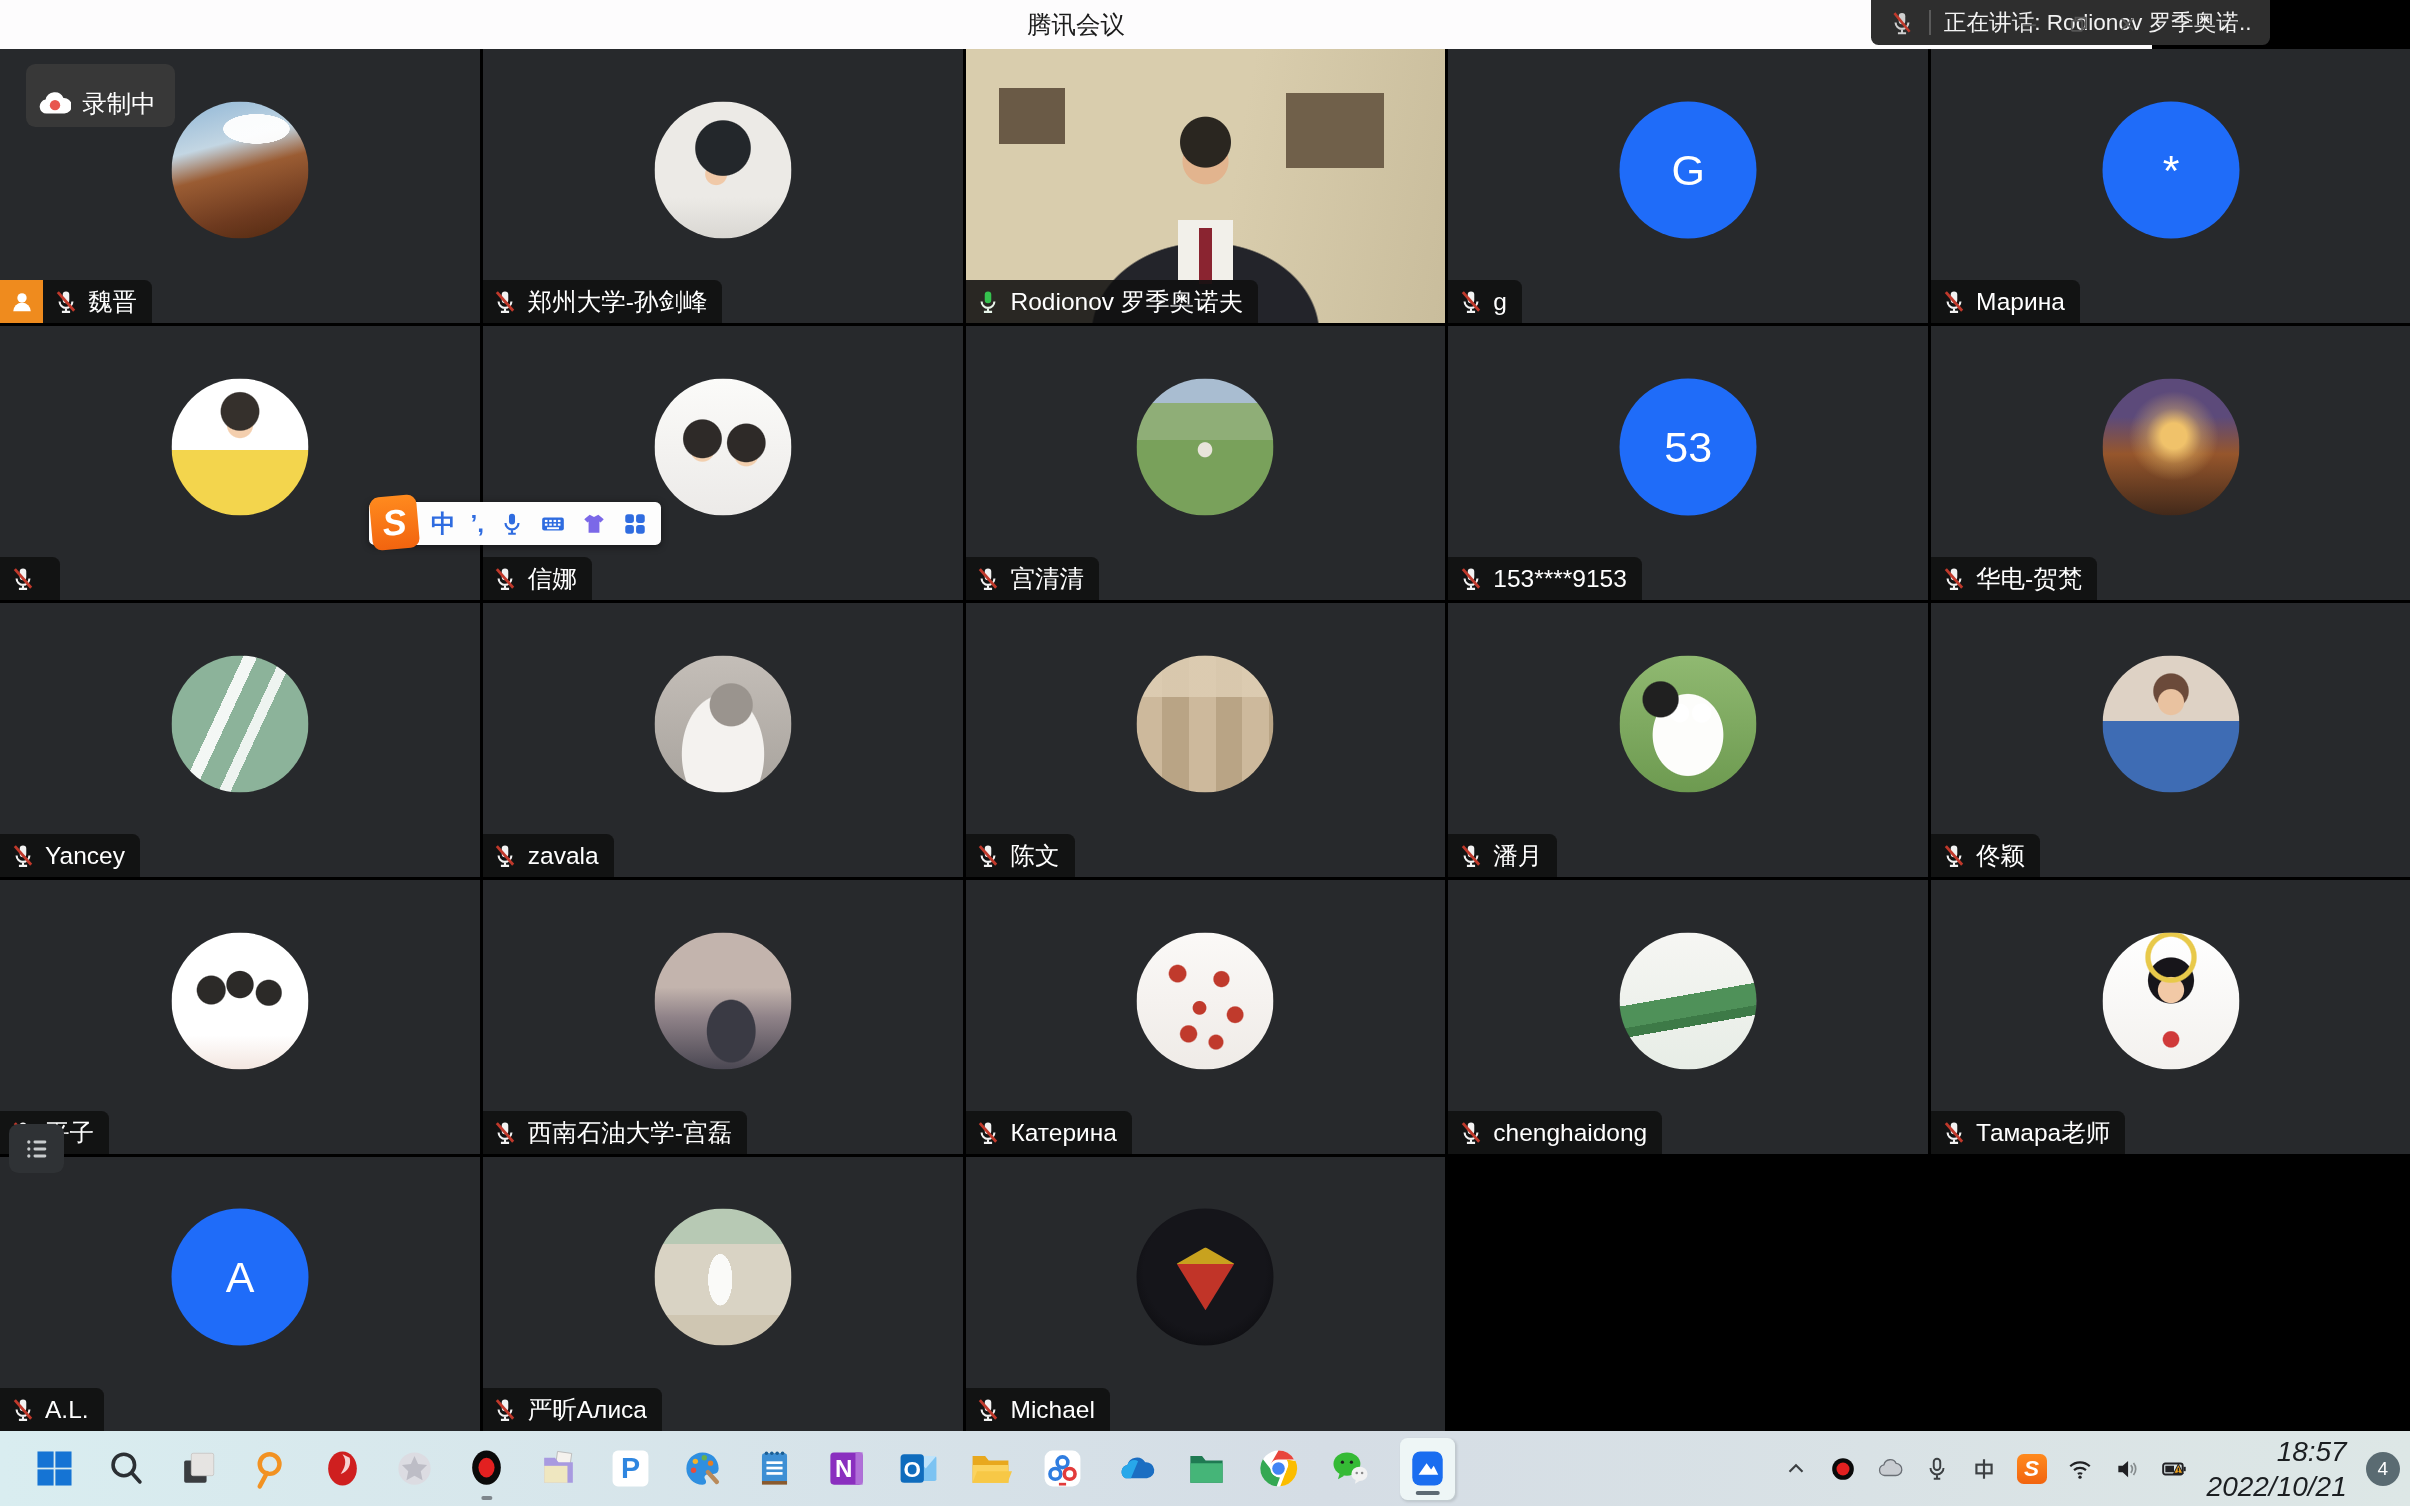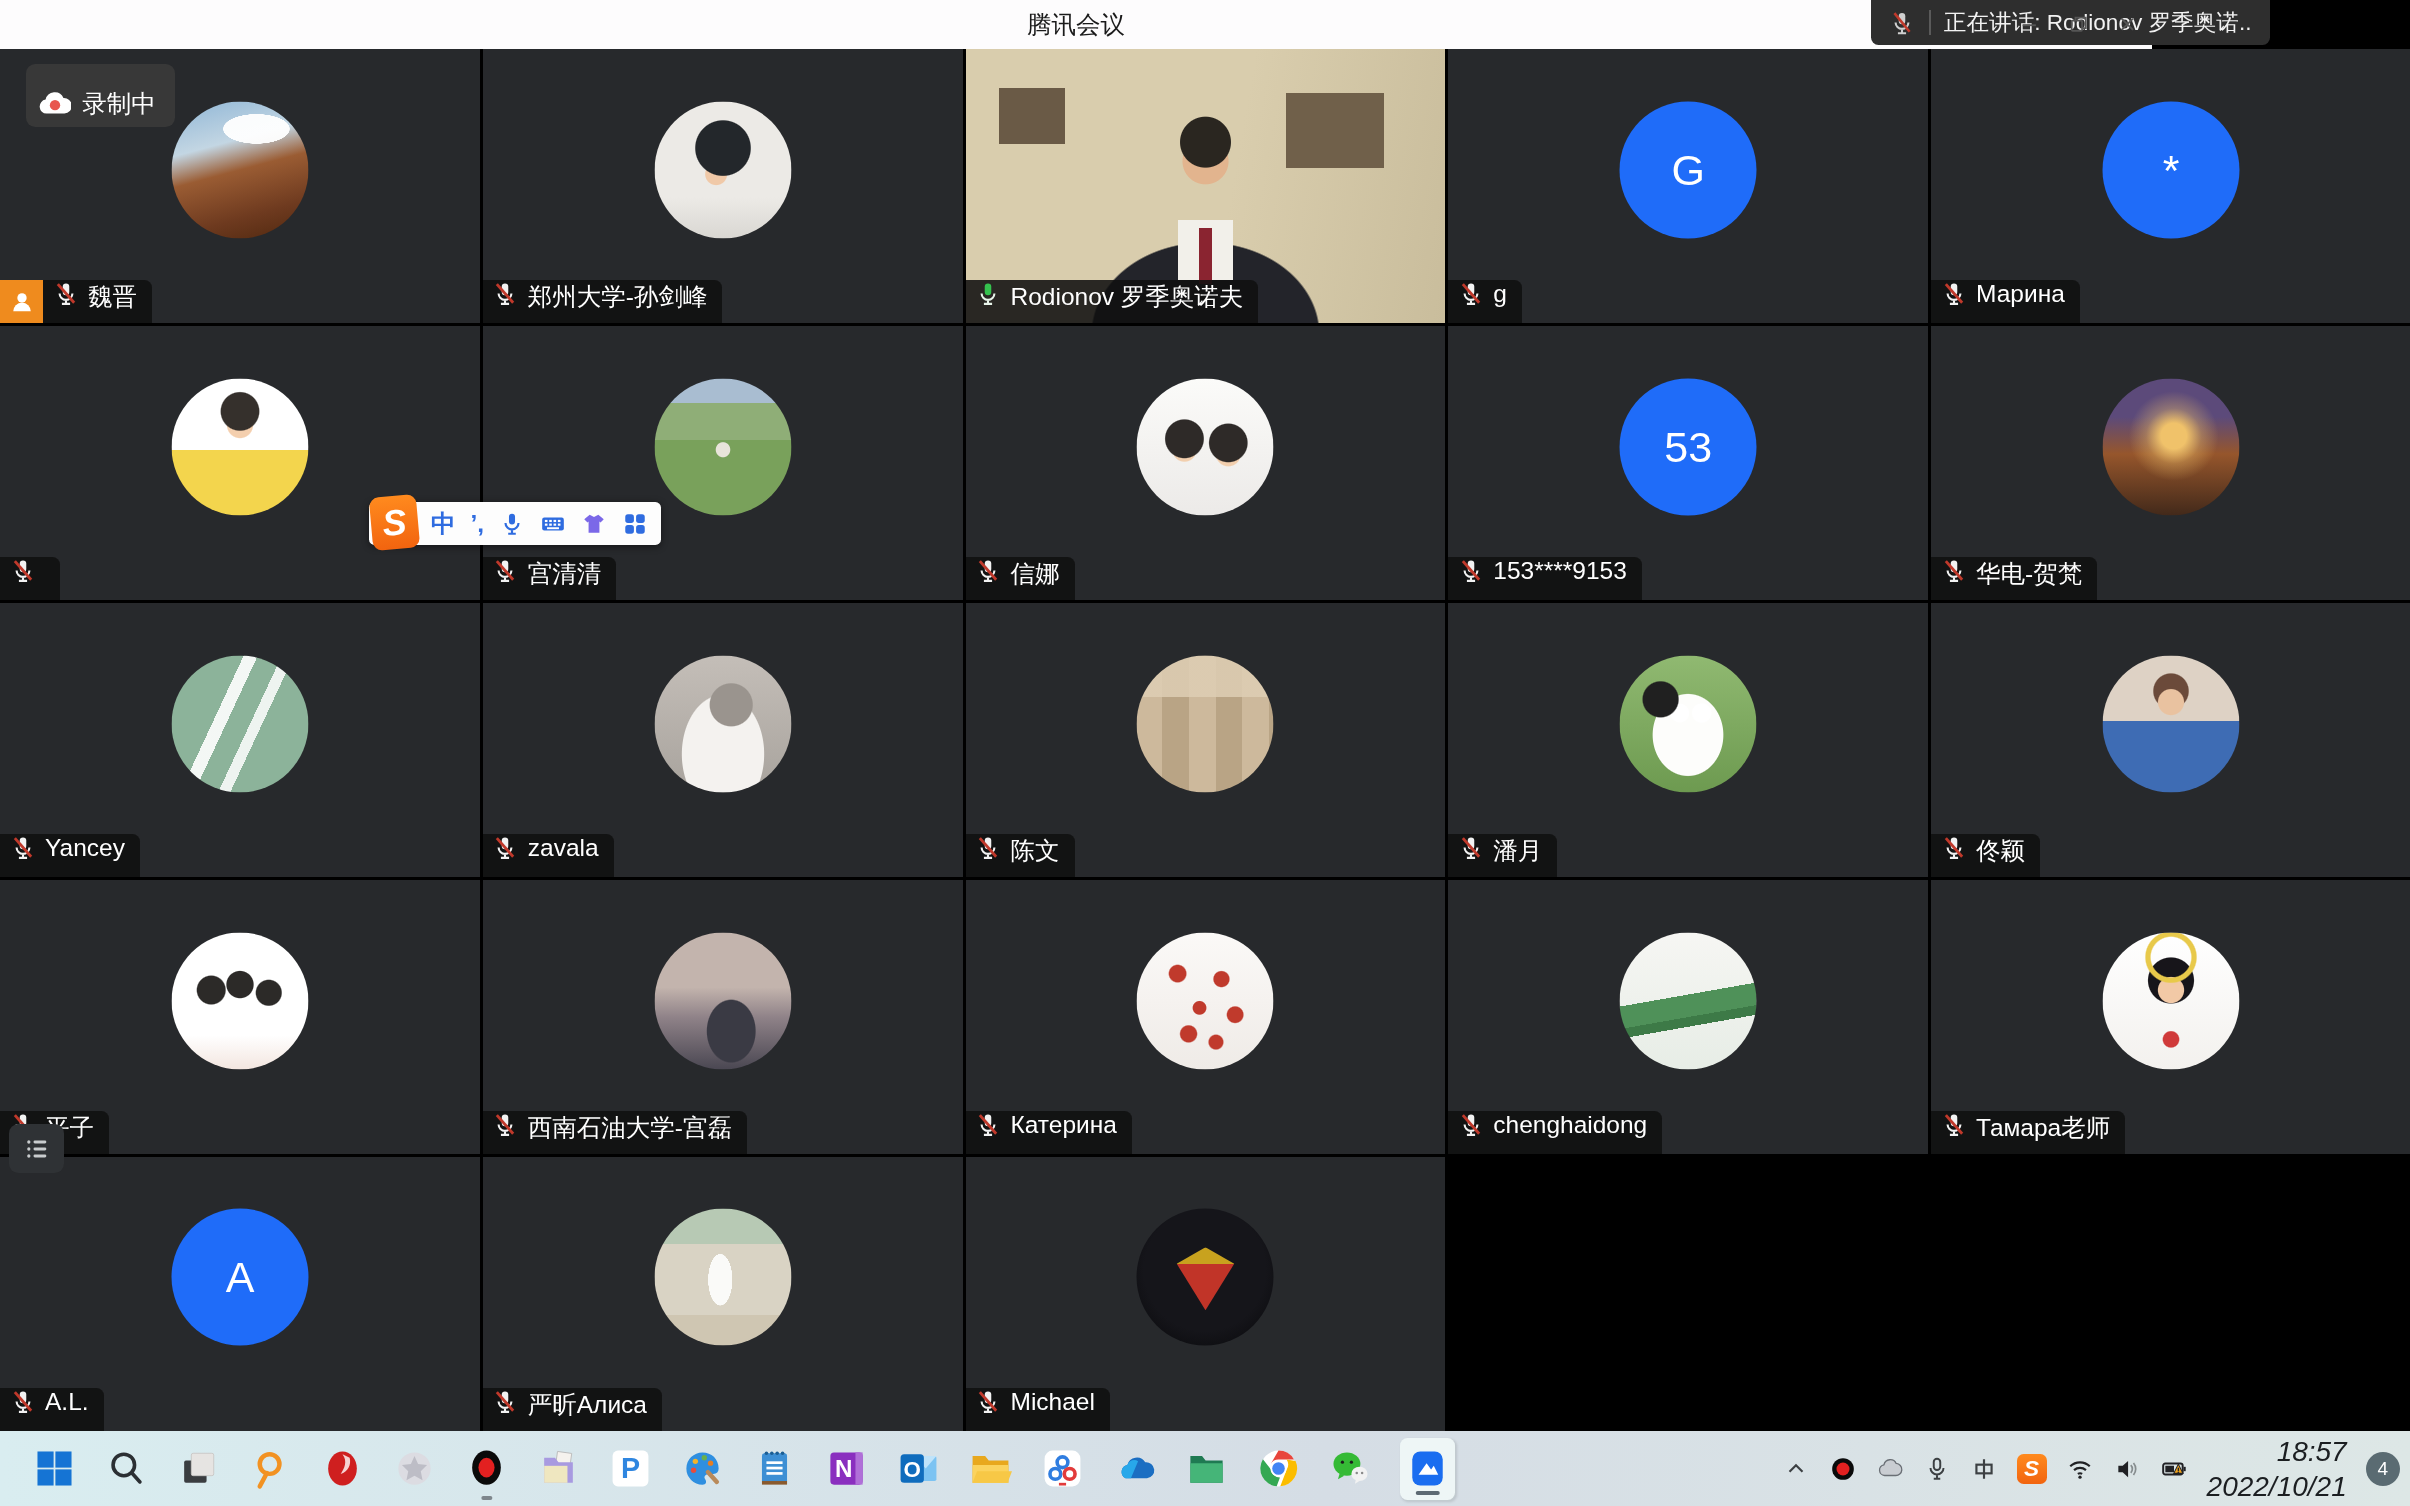--- a/index.html
+++ b/index.html
@@ -19,21 +19,21 @@
   .grid{position:absolute;left:0;top:49px;width:2411px;height:1382px;background:#000;
     display:grid;grid-template-columns:repeat(5,1fr);grid-template-rows:repeat(5,1fr);gap:2.8px;}
   .tile{position:relative;background:#27292c;overflow:hidden;}
   .tile.speaking{box-shadow:inset 0 0 0 2.8px #66bd6a;}
   .avatar{position:absolute;left:50%;top:44%;width:137px;height:137px;border-radius:50%;
     transform:translate(-50%,-50%);overflow:hidden;background-repeat:no-repeat;}
   .avatar.initial{background:#1f6cf9;color:#fff;display:flex;align-items:center;justify-content:center;
     font-size:43px;}
   .video{position:absolute;inset:0;background-repeat:no-repeat;}
   .nlabel{position:absolute;left:0;bottom:0;height:43px;background:rgba(16,16,16,.88);
-    border-radius:0 7.5px 0 0;display:flex;gap:8.5px;padding:0 15px 0 8.5px;color:#fff;font-size:24.5px;white-space:nowrap;}
+    border-radius:0 7.5px 0 0;display:flex;align-items:center;gap:8.5px;padding:0 15px 0 8.5px;color:#fff;font-size:24.5px;white-space:nowrap;}
   .nlabel .mic{width:28px;height:28px;flex:0 0 auto;}
   .nlabel.after-badge{left:43px;}
   .hostbadge{position:absolute;left:0;bottom:0;width:43px;height:43px;background:#ef8b1e;
     display:flex;align-items:center;justify-content:center;}
   .hostbadge svg{width:28px;height:28px;}
   
   .av-canyon{background:radial-gradient(ellipse 55px 24.5px at 62% 20%,rgba(255,255,255,.95) 0 60%,transparent 61%),linear-gradient(165deg,#8fb6d6 0%,#c3d6e3 32%,#9a5c33 50%,#6e3a1f 78%,#50280f 100%);}
   .av-cap{background:radial-gradient(circle at 50% 34%,#23272b 0 24%,transparent 25%),radial-gradient(circle at 45% 53%,#f0c9a8 0 10%,transparent 11%),linear-gradient(180deg,#eceae6 0 70%,#d9d7d2 100%);}
   .av-wavegirl{background:radial-gradient(circle at 50% 24%,#35302c 0 15%,transparent 16%),radial-gradient(circle at 50% 34%,#f4cfae 0 11%,transparent 12%),linear-gradient(180deg,#ffffff 0 52%,#f3d54d 52% 100%);}
   .av-kids{background:radial-gradient(circle at 35% 44%,#2e2a28 0 16%,transparent 17%),radial-gradient(circle at 67% 47%,#2e2a28 0 16%,transparent 17%),radial-gradient(circle at 35% 52%,#f2cfae 0 10%,transparent 11%),radial-gradient(circle at 67% 55%,#f2cfae 0 10%,transparent 11%),linear-gradient(180deg,#fbfbf9,#eceae8);}
@@ -213,41 +213,41 @@
     <div class="nlabel">
       <span class="mic"><svg viewBox="0 0 24 24">
             <rect x="9.2" y="3" width="5.6" height="10" rx="2.8" fill="#f2f2f2"></rect>
             <path d="M6.5 11.5a5.5 5.5 0 0 0 11 0M12 17v3.2M8.5 20.5h7" fill="none" stroke="#f2f2f2" stroke-width="1.8"></path>
             <path d="M5 3.5 19 19.5" stroke="#c0392b" stroke-width="2.4"></path>
           </svg></span>
       <span></span>
     </div>
   </div>
     <div class="tile">
+    <div class="avatar av-kids"></div>
+
+    <div class="nlabel">
+      <span class="mic"><svg viewBox="0 0 24 24">
+            <rect x="9.2" y="3" width="5.6" height="10" rx="2.8" fill="#f2f2f2"></rect>
+            <path d="M6.5 11.5a5.5 5.5 0 0 0 11 0M12 17v3.2M8.5 20.5h7" fill="none" stroke="#f2f2f2" stroke-width="1.8"></path>
+            <path d="M5 3.5 19 19.5" stroke="#c0392b" stroke-width="2.4"></path>
+          </svg></span>
+      <span>信娜</span>
+    </div>
+  </div>
+    <div class="tile">
     <div class="avatar av-lawn"></div>
 
     <div class="nlabel">
       <span class="mic"><svg viewBox="0 0 24 24">
             <rect x="9.2" y="3" width="5.6" height="10" rx="2.8" fill="#f2f2f2"></rect>
             <path d="M6.5 11.5a5.5 5.5 0 0 0 11 0M12 17v3.2M8.5 20.5h7" fill="none" stroke="#f2f2f2" stroke-width="1.8"></path>
             <path d="M5 3.5 19 19.5" stroke="#c0392b" stroke-width="2.4"></path>
           </svg></span>
       <span>宫清清</span>
-    </div>
-  </div>
-    <div class="tile">
-    <div class="avatar av-kids"></div>
-
-    <div class="nlabel">
-      <span class="mic"><svg viewBox="0 0 24 24">
-            <rect x="9.2" y="3" width="5.6" height="10" rx="2.8" fill="#f2f2f2"></rect>
-            <path d="M6.5 11.5a5.5 5.5 0 0 0 11 0M12 17v3.2M8.5 20.5h7" fill="none" stroke="#f2f2f2" stroke-width="1.8"></path>
-            <path d="M5 3.5 19 19.5" stroke="#c0392b" stroke-width="2.4"></path>
-          </svg></span>
-      <span>信娜</span>
     </div>
   </div>
     <div class="tile">
     <div class="avatar initial">53</div>
 
     <div class="nlabel">
       <span class="mic"><svg viewBox="0 0 24 24">
             <rect x="9.2" y="3" width="5.6" height="10" rx="2.8" fill="#f2f2f2"></rect>
             <path d="M6.5 11.5a5.5 5.5 0 0 0 11 0M12 17v3.2M8.5 20.5h7" fill="none" stroke="#f2f2f2" stroke-width="1.8"></path>
             <path d="M5 3.5 19 19.5" stroke="#c0392b" stroke-width="2.4"></path>

